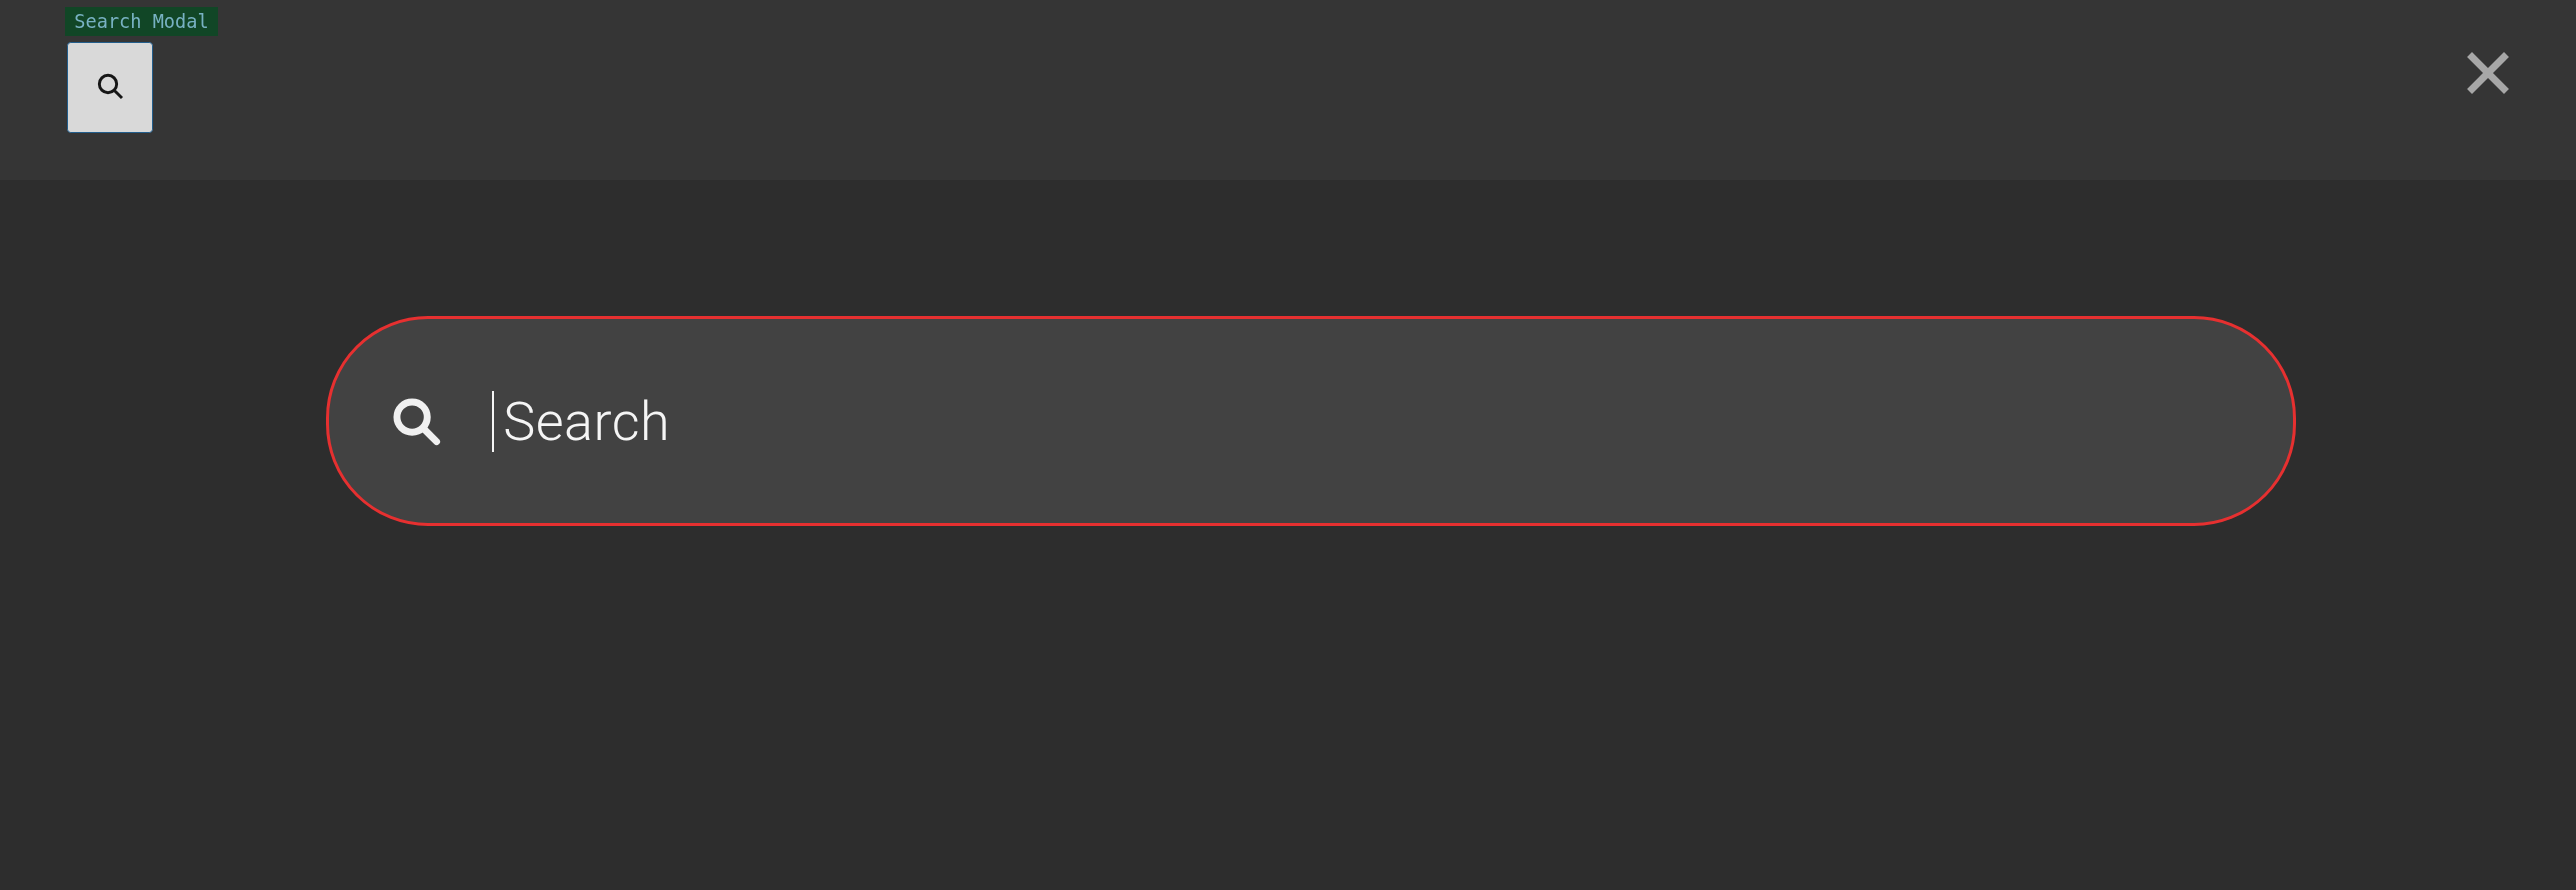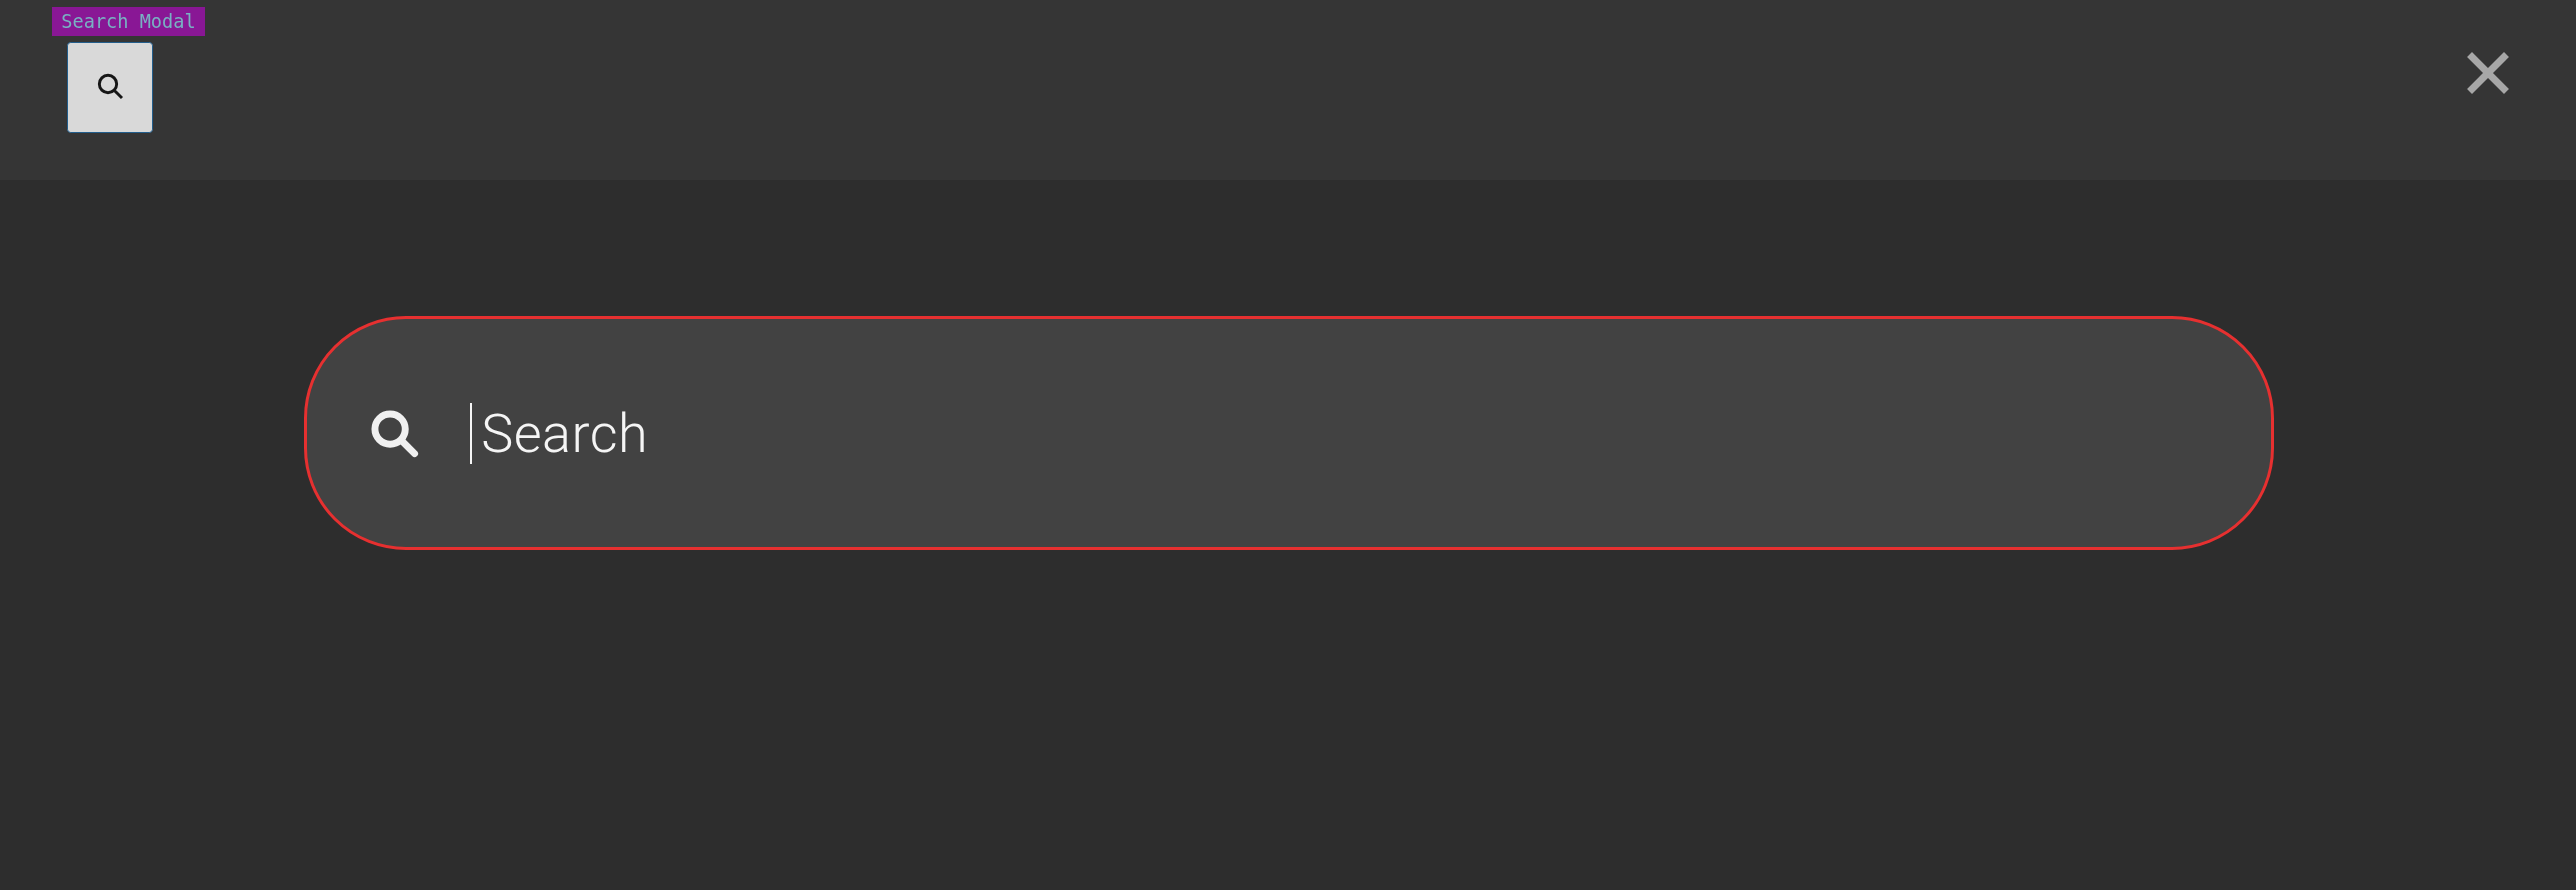--- a/index.html
+++ b/index.html
@@ -29,22 +29,22 @@
       left: 0;
       right: 0;
       height: 181px;
       background: #3f3f3f;
       border-bottom: 1.9px solid #353535;
     }
     
     .inspector-label {
       position: absolute;
       top: 7.4px;
-      left: 52px;
-      background: #a21caf;
+      left: 65px;
+      background: #14532d;
       color: #8ed1e5;
       font-family: "Menlo", "Consolas", monospace;
       font-size: 18.6px;
       padding: 3.7px 9.3px;
       white-space: nowrap;
     }
     
     .inspector-box {
       position: absolute;
       top: 42px;
@@ -89,23 +89,23 @@
       width: 48px;
       height: 48px;
       stroke: #a7a7a7;
       stroke-width: 3.5;
       stroke-linecap: square;
     }
     
     .search-wrap {
       position: absolute;
       top: 316px;
-      left: 304px;
+      left: 326px;
       width: 1970px;
-      height: 234px;
+      height: 210px;
       background: #424242;
       border: 3.7px solid #e63030;
       border-radius: 102px;
       display: flex;
       align-items: center;
       padding-left: 61px;
     }
     
     .search-icon-slot {
       flex: 0 0 auto;

